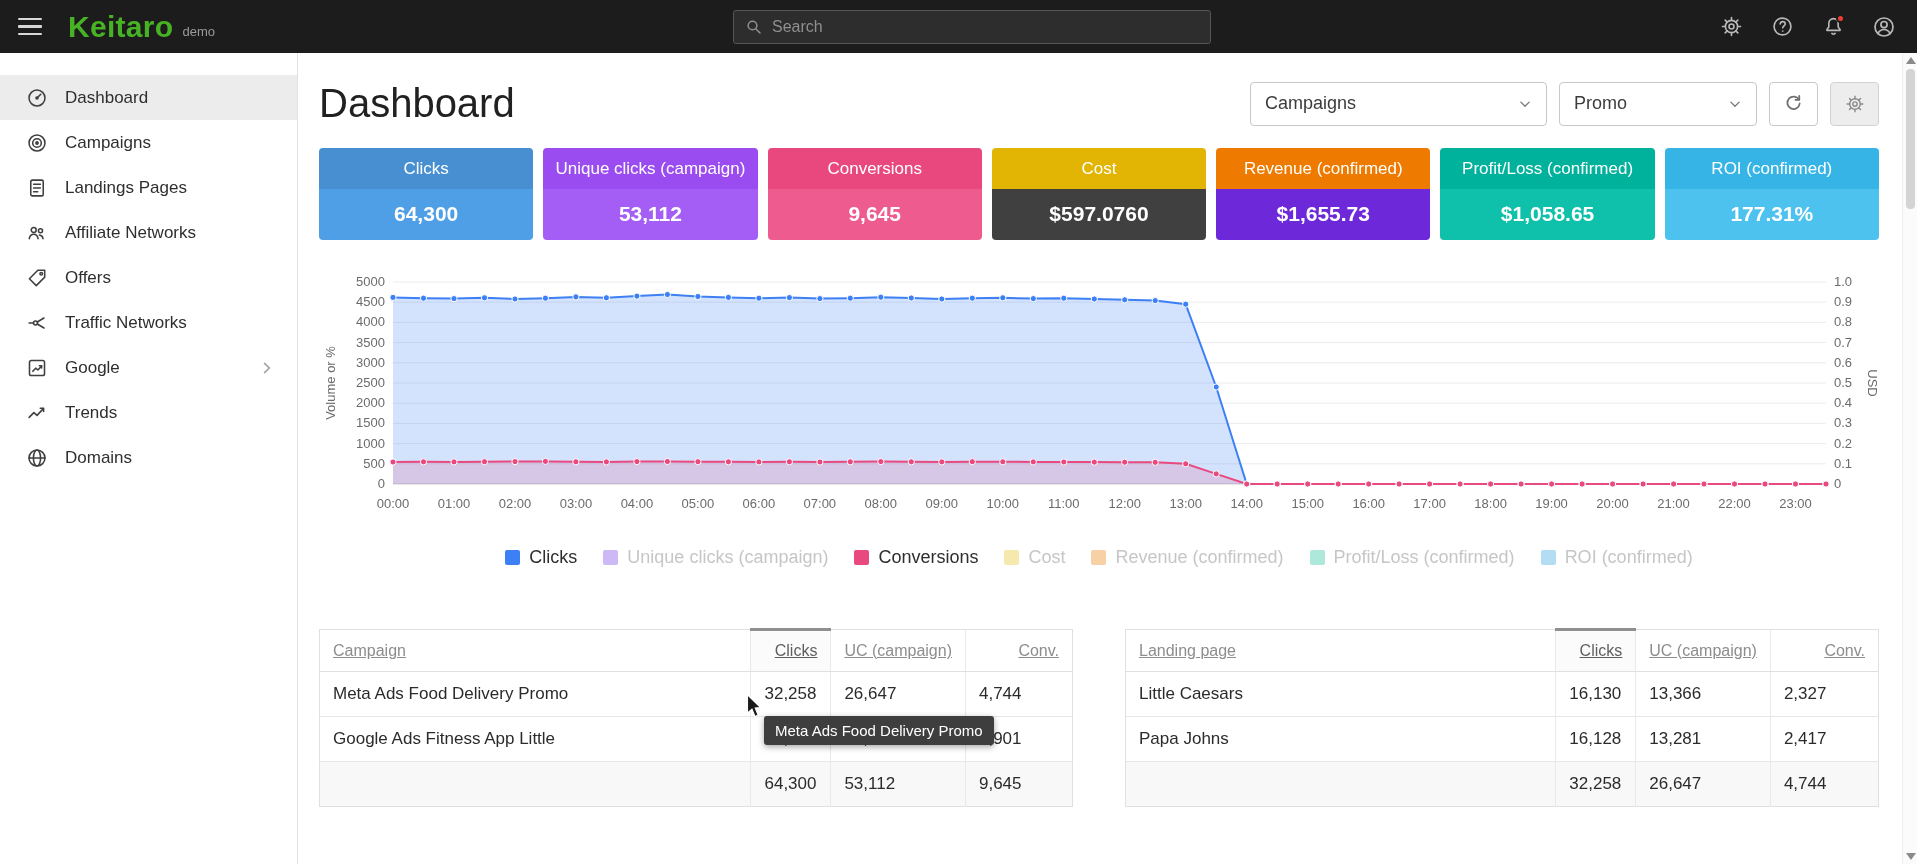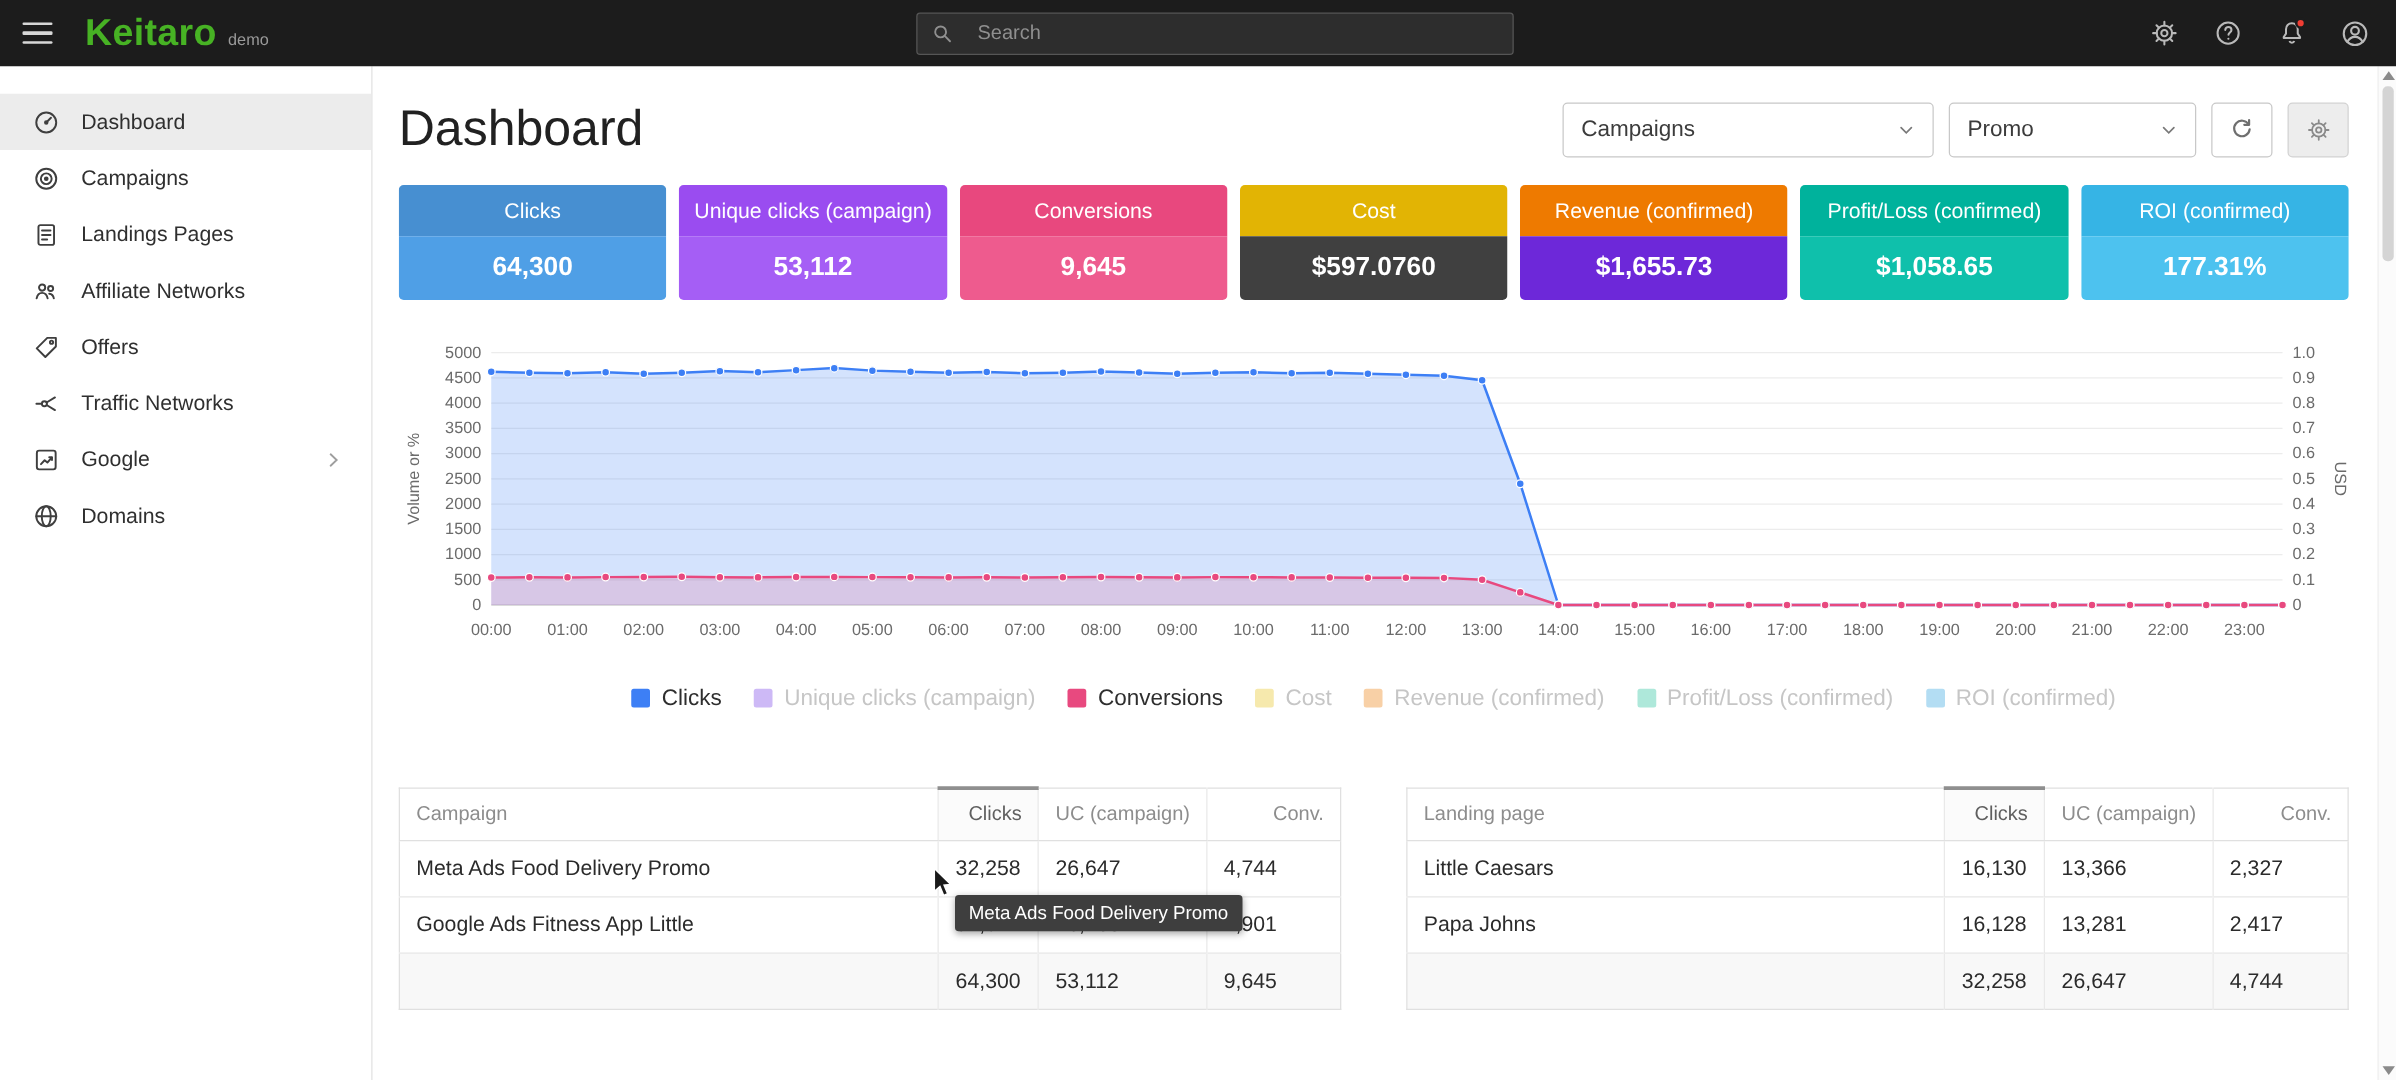--- a/index.html
+++ b/index.html
@@ -10,21 +10,21 @@
   }
 
   
   .topbar { position:relative; height:53px; background:#1c1c1c; display:flex; align-items:center; padding:0 18px; z-index:40; }
   .topbar-left { display:flex; align-items:center; gap:26px; }
   .hamburger { width:24px; height:18px; display:flex; flex-direction:column; justify-content:space-between; cursor:pointer; }
   .hamburger span { display:block; height:2.4px; background:#d7d7d7; border-radius:1px; }
   .logo { display:flex; align-items:flex-end; gap:9px; cursor:pointer; }
   .logo-text { font-size:30px; font-weight:700; color:#47b224; letter-spacing:.3px; line-height:1; }
   .logo-demo { font-size:13px; color:#9a9a9a; padding-bottom:3px; }
-  .search { position:absolute; left:733px; top:10px; width:478px; height:34px; background:#2d2d2d; border:1px solid #565656; border-radius:3px; display:flex; align-items:center; gap:17px; padding:0 11px; }
+  .search { position:absolute; left:733px; top:10px; width:478px; height:34px; background:#2d2d2d; border:1px solid #565656; border-radius:3px; display:flex; align-items:center; gap:7px; padding:0 11px; }
   .search input { flex:1; background:transparent; border:0; outline:none; color:#d6d6d6; font-size:16px; font-family:"Liberation Sans",sans-serif; }
   .search input::placeholder { color:#8f8f8f; }
   .topbar-right { position:absolute; right:20px; top:0; height:53px; display:flex; align-items:center; gap:25px; }
   .tb-icon { position:relative; width:26px; height:26px; display:flex; align-items:center; justify-content:center; cursor:pointer; }
   .badge-dot { position:absolute; top:0; right:1px; width:9px; height:9px; background:#f03d33; border-radius:50%; border:2px solid #1c1c1c; }
 
   
   .sidebar { position:absolute; top:53px; left:0; bottom:0; width:298px; background:#fff; border-right:1px solid #e2e2e2; padding-top:22px; z-index:10; }
   .side-item { display:flex; align-items:center; gap:17px; height:45px; padding:0 20px 0 26px; font-size:17px; color:#2f2f2f; cursor:pointer; }
   .side-item.active { background:#ececec; }
@@ -54,21 +54,21 @@
 
   .legend { display:flex; justify-content:center; align-items:center; gap:26px; margin:16px 0 60px; font-size:18px; }
   .legend-item { display:flex; align-items:center; gap:9px; cursor:pointer; }
   .legend-swatch { width:15px; height:15px; border-radius:2px; flex:none; }
   .legend-label { color:#2e2e2e; }
   .legend-item.inactive .legend-label { color:#c6c6c6; }
 
   
   .tables { display:flex; gap:52px; }
   table.data { border-collapse:collapse; width:755px; font-size:17px; color:#2b2b2b; border:1px solid #e0e0e0; background:#fff; }
-  table.data th { font-weight:400; font-size:16px; color:#8d8d8d; text-align:right; padding:11px 13px; border-bottom:1px solid #e0e0e0; cursor:pointer; white-space:nowrap; }
+  table.data th { font-weight:400; font-size:16px; color:#8d8d8d; text-align:right; padding:11px 13px; border-bottom:1px solid #e0e0e0; cursor:pointer; white-space:nowrap;text-decoration:underline; }
   table.data th.first { text-align:left; }
   table.data th.sorted { border-top:3px solid #8f8f8f; background:#fbfbfb; color:#5f5f5f; }
   table.data td { padding:12px 13px; border-top:1px solid #e6e6e6; white-space:nowrap; }
   table.data td.first { text-align:left; }
   table.data th.num, table.data td.num { border-left:1px solid #e9e9e9; }
   table.data tfoot td { background:#f8f8f8; }
   table.data tbody tr { cursor:pointer; }
 
   
   .tooltip { position:absolute; left:764px; top:716px; background:#3e3e3e; color:#fff; font-size:15px; padding:6px 11px; border-radius:3px; box-shadow:0 2px 6px rgba(0,0,0,.35); z-index:60; white-space:nowrap; }
@@ -206,20 +206,29 @@
               <path d="M7.4 15.6l3.2-3.4 2.4 2 3.8-4.2"></path>
               <path d="M14.6 9.6h2.4v2.4"></path>
             </svg>
           </span>
           <span class="side-label">Google</span>
           <span class="side-chevron">
             <svg width="20" height="20" viewBox="0 0 24 24" fill="none" stroke="#9e9e9e" stroke-width="1.8" stroke-linecap="round">
               <path d="M9 6.5L14.8 12 9 17.5"></path>
             </svg>
           </span>
+        </div>
+        <div class="side-item">
+          <span class="side-icon">
+            <svg width="22" height="22" viewBox="0 0 24 24" fill="none" stroke="#3f3f3f" stroke-width="1.7" stroke-linecap="round" stroke-linejoin="round">
+              <path d="M3.4 16.8l5.2-5.2 3.4 3 7-7.4"></path>
+              <path d="M15.6 6.8h3.6v3.6"></path>
+            </svg>
+          </span>
+          <span class="side-label">Trends</span>
         </div>
         <div class="side-item">
           <span class="side-icon">
             <svg width="22" height="22" viewBox="0 0 24 24" fill="none" stroke="#3f3f3f" stroke-width="1.7" stroke-linecap="round" stroke-linejoin="round">
               <circle cx="12" cy="12" r="8.7"></circle>
               <ellipse cx="12" cy="12" rx="3.9" ry="8.7"></ellipse>
               <path d="M3.3 12h17.4"></path>
             </svg>
           </span>
           <span class="side-label">Domains</span>

